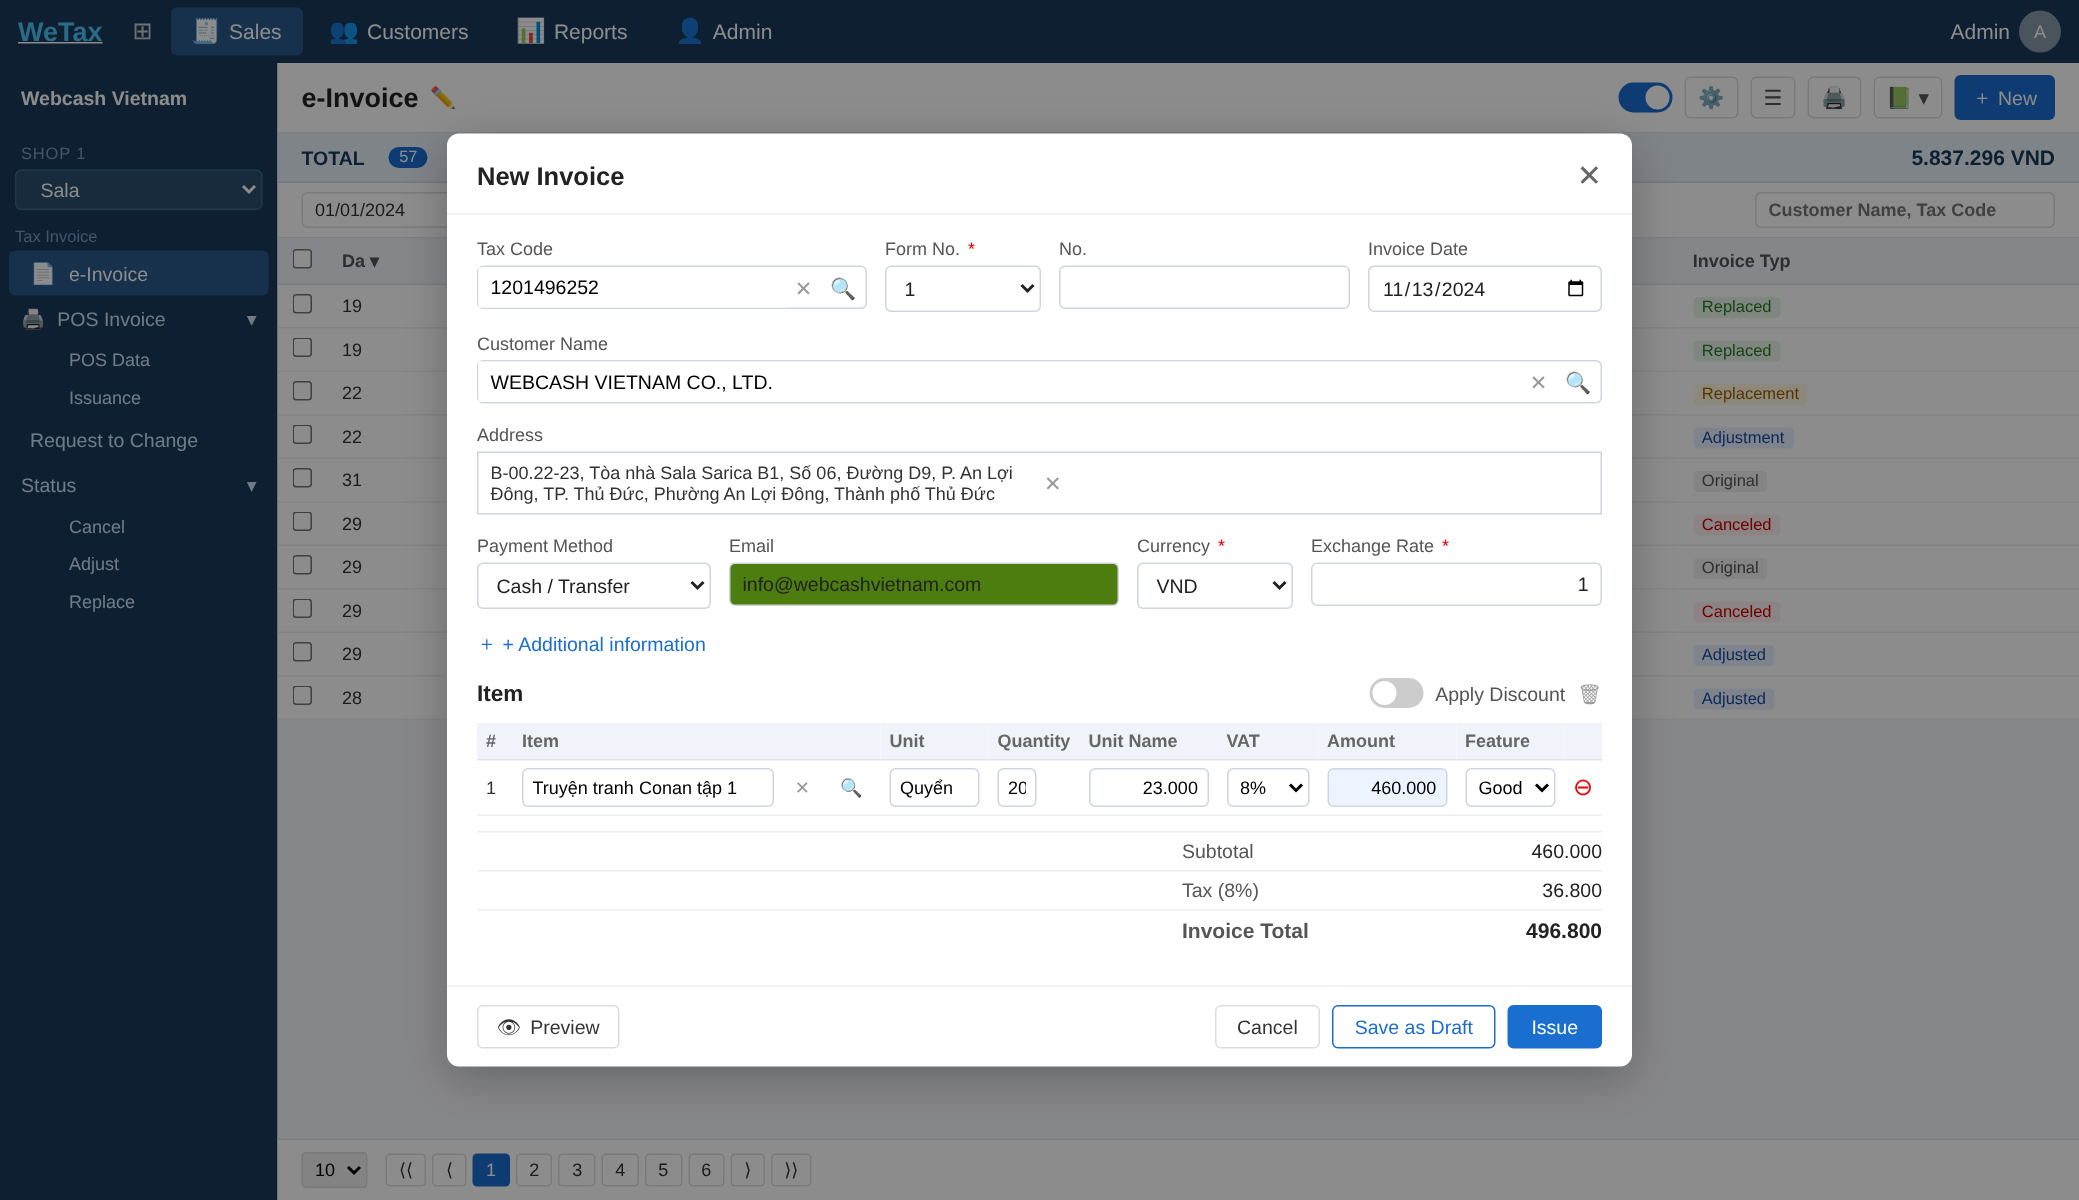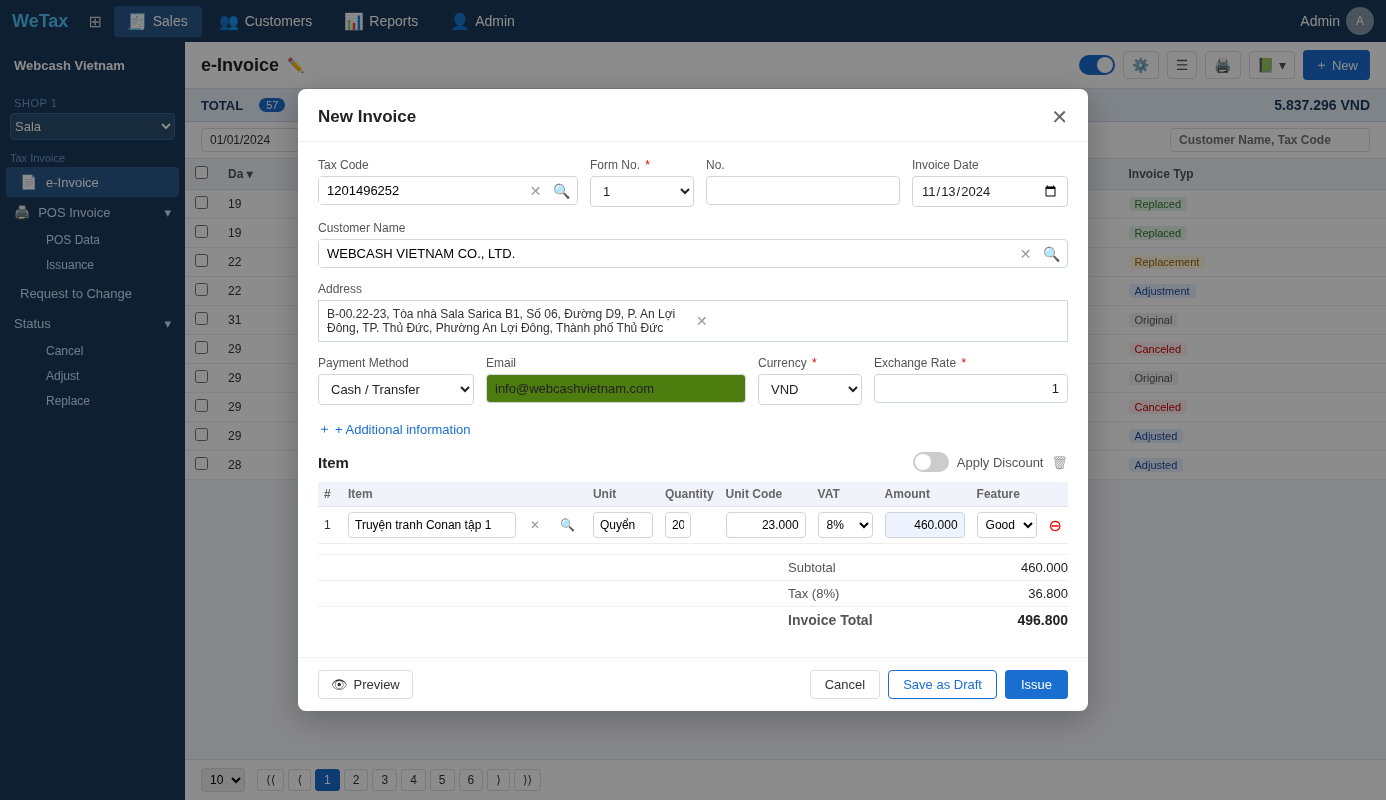--- a/index.html
+++ b/index.html
@@ -13,20 +13,21 @@
       height: 42px;
       padding: 0 12px;
       gap: 4px;
       position: fixed; top: 0; left: 0; right: 0; z-index: 100;
     }
     .brand {
       color: #fff;
       font-weight: 700;
       font-size: 18px;
       margin-right: 8px;
+      text-decoration: underline;
     }
     .brand span { color: #4fc3f7; }
     .nav-toggle {
       color: #ccc;
       font-size: 16px;
       padding: 4px 8px;
       cursor: pointer;
     }
     .nav-item {
       display: flex;
@@ -72,21 +73,21 @@
       margin-top: 8px;
     }
     .sidebar-select-wrap {
       padding: 0 10px 8px;
     }
     .sidebar-select {
       width: 100%;
       background: #2a4f6e;
       border: 1px solid #3a6a8c;
       color: #fff;
-      padding: 4px 0;
+      padding: 4px 12px;
       border-radius: 4px;
       font-size: 13px;
     }
     .sidebar-item {
       display: flex;
       align-items: center;
       gap: 8px;
       padding: 7px 14px;
       font-size: 13px;
       cursor: pointer;
@@ -740,21 +741,21 @@
         </div>
       </div>
 
       <table class="item-table">
         <thead>
           <tr>
             <th>#</th>
             <th>Item</th>
             <th>Unit</th>
             <th>Quantity</th>
-            <th>Unit Code</th>
+            <th>Unit Name</th>
             <th>VAT</th>
             <th>Amount</th>
             <th>Feature</th>
             <th></th>
           </tr>
         </thead>
         <tbody>
           <tr>
             <td style="width:24px;">1</td>
             <td>

